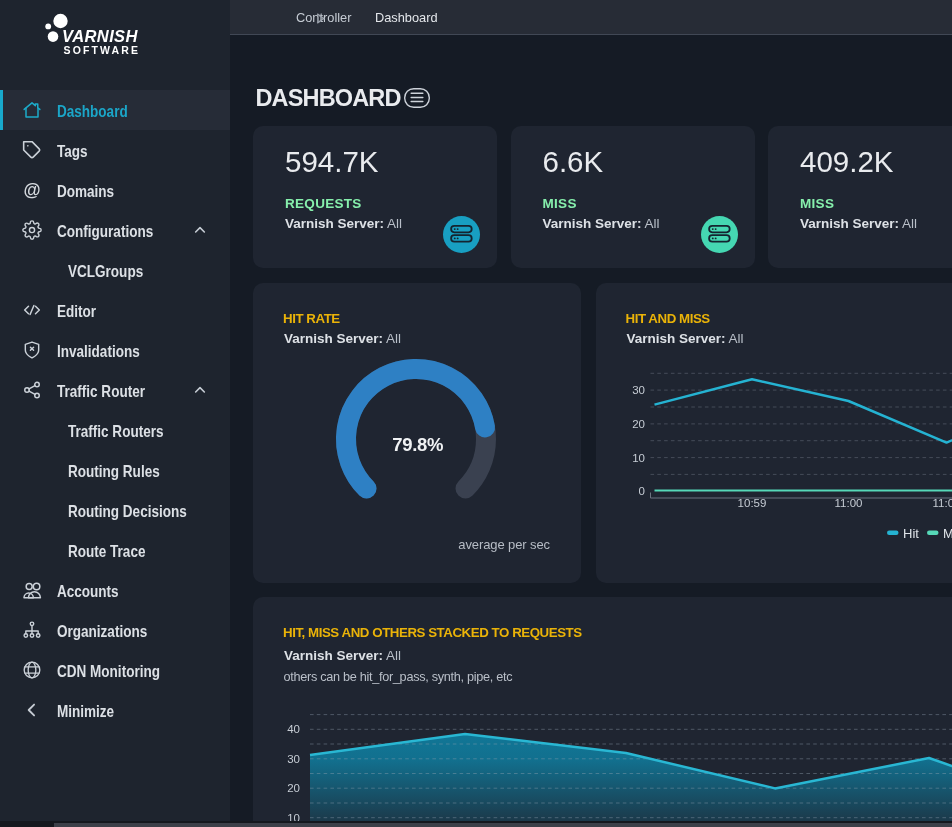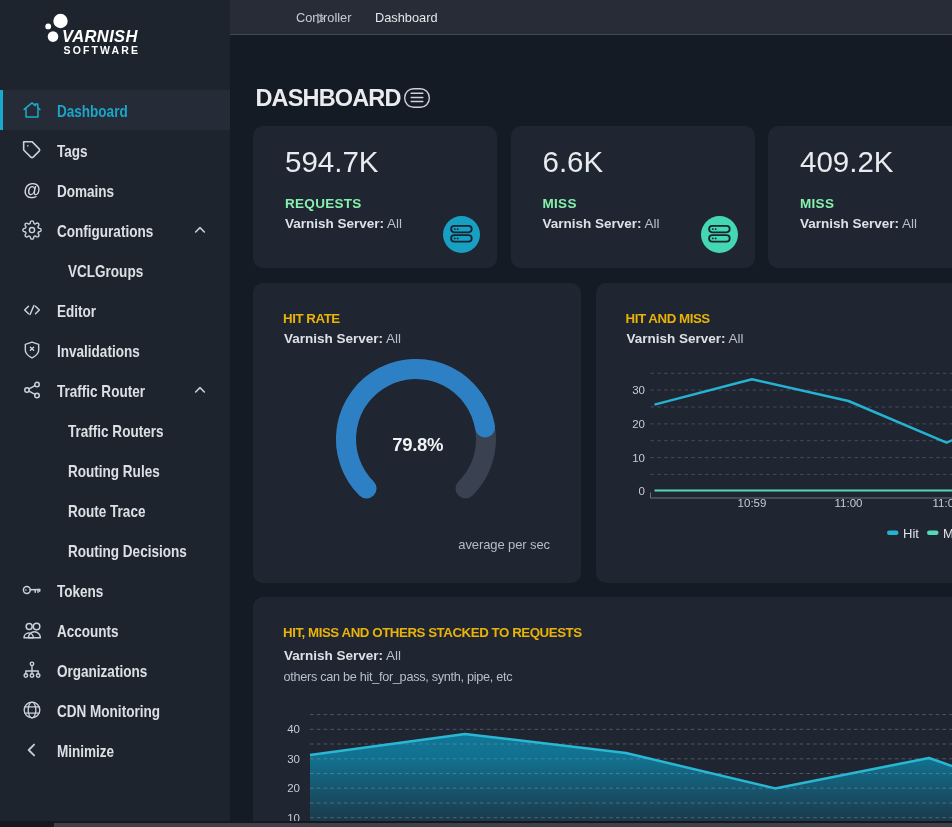--- a/index.html
+++ b/index.html
@@ -114,35 +114,24 @@
               <polyline points="5.5 15 12 8.5 18.5 15"></polyline>
             </svg></span>
         </div>
       <div class="mi">
           <span class="lb sub">Traffic Routers</span>
         </div>
       <div class="mi">
           <span class="lb sub">Routing Rules</span>
         </div>
       <div class="mi">
+          <span class="lb sub">Routing Decisions</span>
+        </div>
+      <div class="mi">
           <span class="lb sub">Route Trace</span>
-        </div>
-      <div class="mi">
-          <span class="lb sub">Routing Decisions</span>
-        </div>
-      <div class="mi">
-          <span class="ic"><svg width="20" height="20" viewBox="0 0 24 24" fill="none" stroke="#cbd1d8" stroke-width="1.8" stroke-linecap="round" stroke-linejoin="round">
-              <circle cx="5.8" cy="12" r="4.1"></circle>
-              <line x1="4.6" y1="12" x2="4.7" y2="12"></line>
-              <line x1="9.9" y1="11.7" x2="21.2" y2="11.4"></line>
-              <line x1="15.8" y1="11.6" x2="15.8" y2="14.8"></line>
-              <line x1="19.2" y1="11.5" x2="19.2" y2="14.8"></line>
-              <line x1="21.2" y1="11.4" x2="21.2" y2="13.4"></line>
-            </svg></span>
-          <span class="lb">Tokens</span>
         </div>
       <div class="mi">
           <span class="ic"><svg width="20" height="20" viewBox="0 0 24 24" fill="none" stroke="#cbd1d8" stroke-width="1.8" stroke-linecap="round" stroke-linejoin="round">
               <circle cx="8.6" cy="7.9" r="3.6"></circle>
               <circle cx="17.5" cy="7.7" r="3.9"></circle>
               <path d="M2.4 21.3 a5.6 5.6 0 0 1 11.2 0 Z"></path>
               <path d="M10.5 21.3 a7.2 7.2 0 0 1 14.4 0 Z" transform="translate(-2.8 0)"></path>
             </svg></span>
           <span class="lb">Accounts</span>
         </div>

